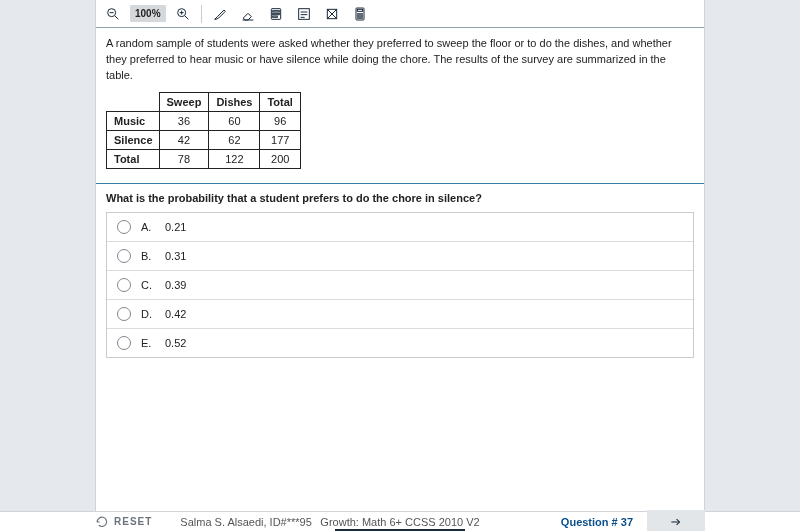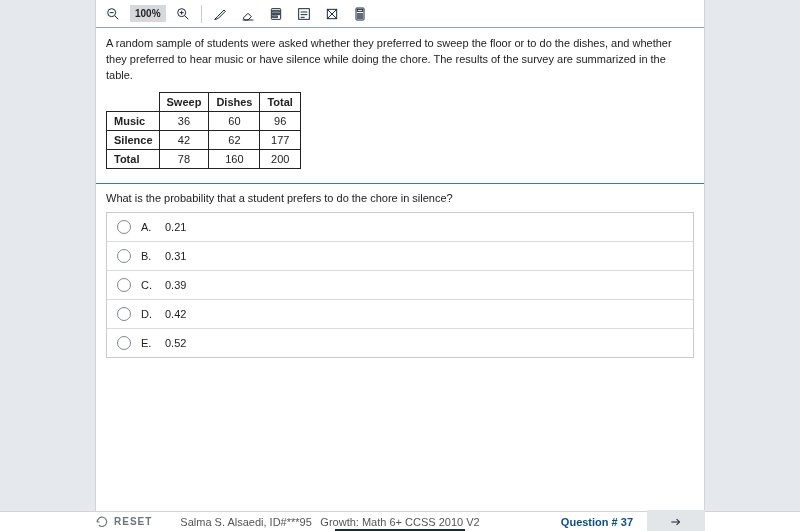--- a/index.html
+++ b/index.html
@@ -80,21 +80,21 @@
   table.data th { font-weight: 700; }
   table.data .rowhead { font-weight: 700; text-align: left; padding-right:6px;margin-left:16px;}
   table.data th.blank { border: none; background: transparent; }
   .divider {
     height: 1px;
     background: #3a7ca5;
     margin: 0 -10px 8px -10px;
   }
   .question-text {
     font-size: 11px;
-    font-weight: 400;
+    font-weight: 700;
     margin-bottom: 8px;
   }
   .options {
     border: 1px solid #c8ccd0;
   }
   .option-row {
     display: flex;
     align-items: center;
     gap: 10px;
     padding: 7px 10px;
@@ -263,21 +263,21 @@
         </tr>
         <tr>
           <td class="rowhead">Silence</td>
           <td>42</td>
           <td>62</td>
           <td>177</td>
         </tr>
         <tr>
           <td class="rowhead">Total</td>
           <td>78</td>
-          <td>160</td>
+          <td>122</td>
           <td>200</td>
         </tr>
       </tbody>
         </table>
 
       <div class="divider"></div>
 
       <p class="question-text">What is the probability that a student prefers to do the chore in silence?</p>
 
       <div class="options">

